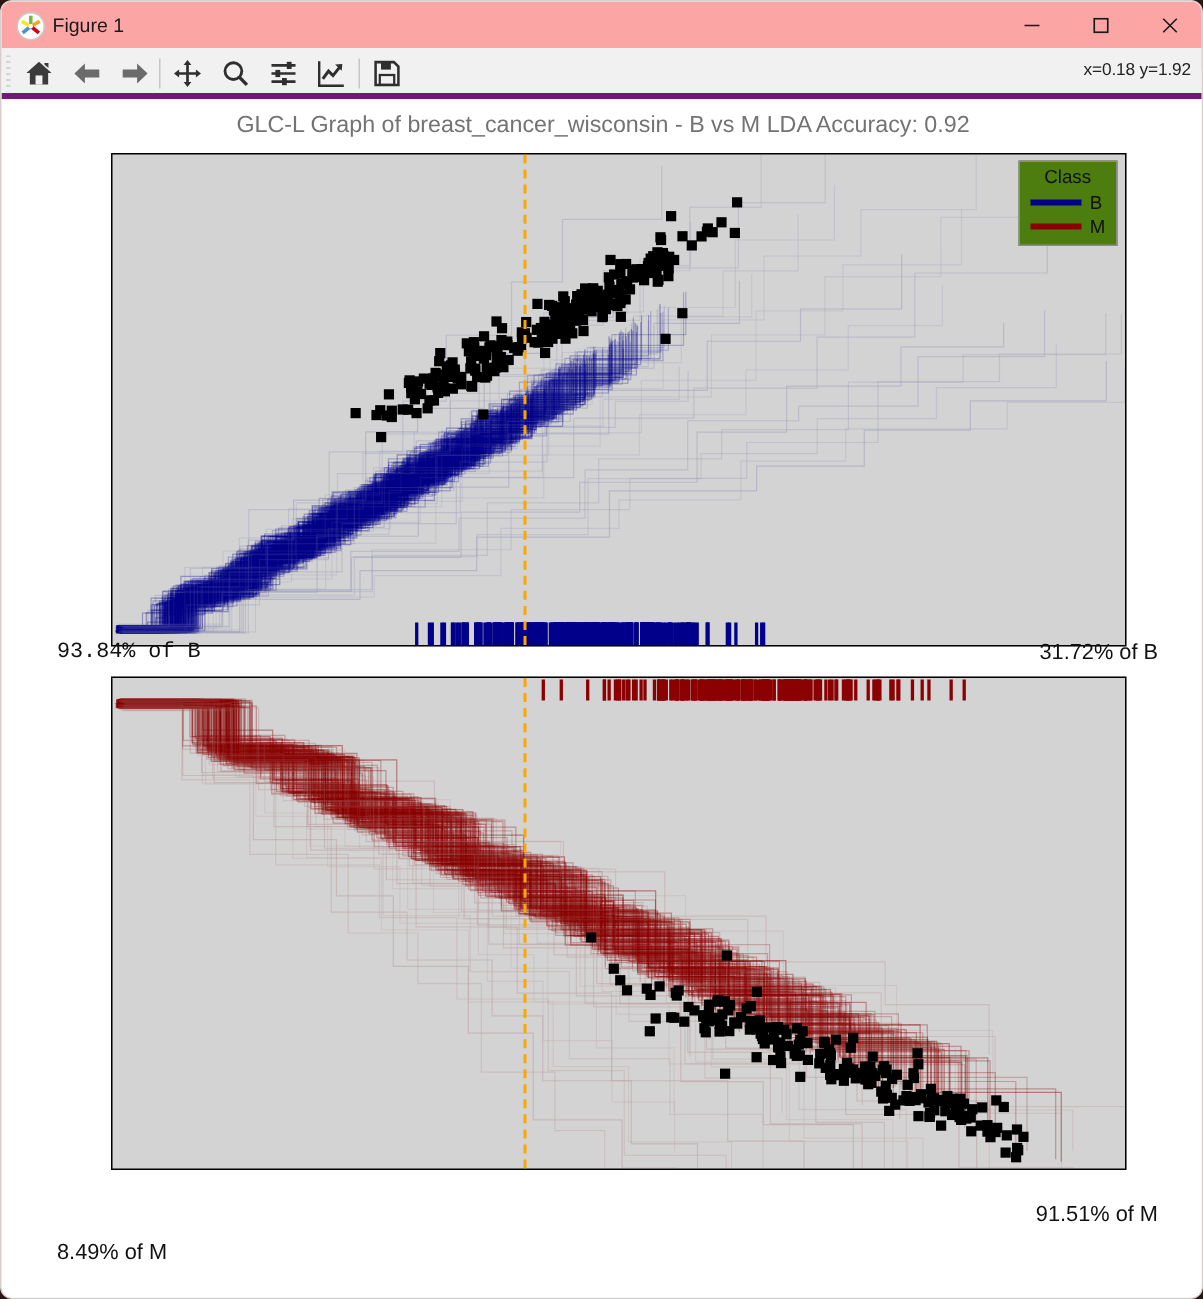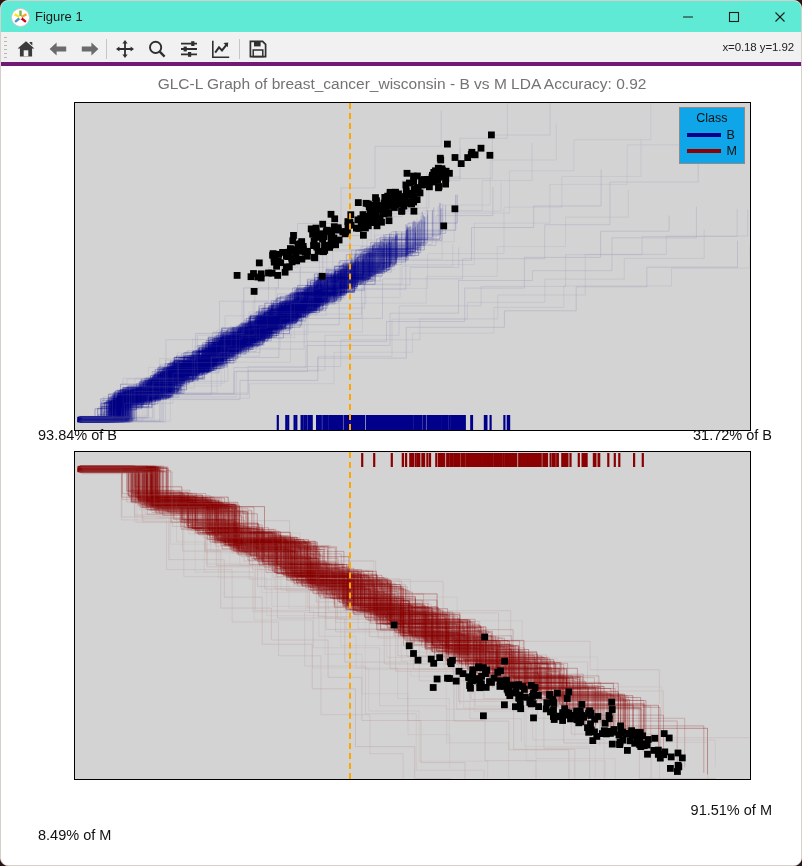--- a/index.html
+++ b/index.html
@@ -15,21 +15,21 @@
     background: #ffffff;
     border-radius: 8px;
     box-sizing: border-box;
     overflow: hidden;
     border: 1px solid #d8cfcd;
   }
   
   .titlebar {
     position: absolute; left: 0; top: 0;
     width: 802px; height: 46px;
-    background: #5eead4;
+    background: #fca5a5;
     border-bottom: 1px solid #e6dcd9;
     box-sizing: border-box;
   }
   .app-icon {
     position: absolute; left: 10px; top: 7px;
     width: 17px; height: 17px;
     border-radius: 50%;
     background: #ffffff;
     border: 1px solid #c9c9c9;
     overflow: hidden;
@@ -111,21 +111,21 @@
 
   
   .threshold {
     position: absolute; top: 0; bottom: 0;
     width: 0; border-left: 2px dashed #ffa500;
   }
 
   
   .legend {
     position: absolute; right: 5px; top: 4px;
-    background: #0ea5e9;
+    background: #4d7c0f;
     border: 1px solid #8c8c8c;
     padding: 3px 7px 4px 7px;
     box-sizing: border-box;
   }
   .legend-title {
     font-size: 12.5px; color: #111; text-align: center;
     margin-bottom: 2px;
   }
   .legend-row {
     display: flex; align-items: center; gap: 6px;
@@ -133,21 +133,21 @@
   }
   .legend-swatch { width: 34px; height: 4px; display: block; }
   .legend-label { font-size: 12.5px; color: #111; }
 
   
   .pct {
     position: absolute;
     font-size: 14.5px; color: #111;
     white-space: nowrap;
   }
-  #pct-b-left   { left: 36px;  top: 361px; }
+  #pct-b-left   { left: 36px;  top: 361px; font-family: Liberation Mono, monospace; }
   #pct-b-right  { right: 30px; top: 361px; }
   #pct-m-left   { left: 36px;  top: 761px; text-align: center; }
   #pct-m-right  { right: 30px; top: 736px; margin-left: 22px; }
 </style>
 </head>
 <body>
 
 <div class="window">
 
   <div class="titlebar">

